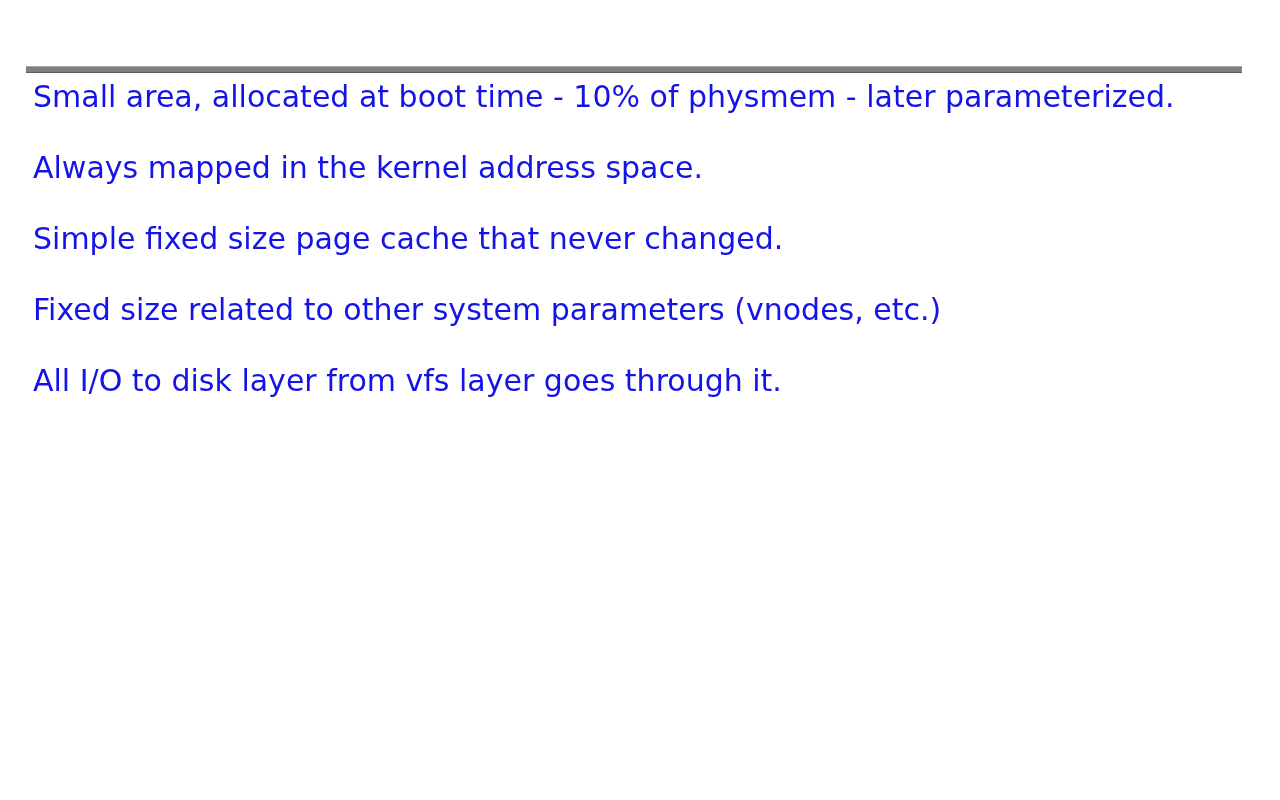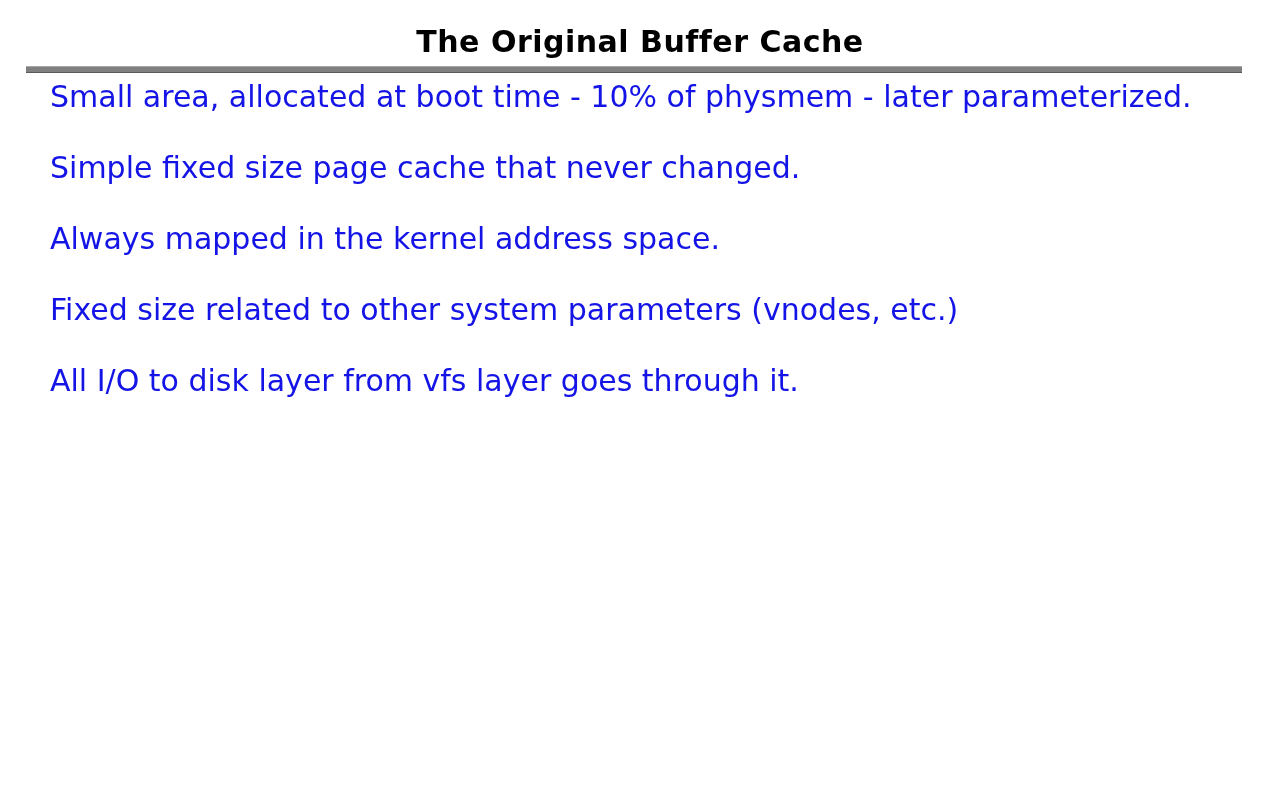--- a/index.html
+++ b/index.html
@@ -46,37 +46,36 @@
     position: absolute;
     top: 82px;
     left: 33px;
     width: 1200px;
   }
   .bullet-line {
     font-family: "DejaVu Sans", sans-serif;
     font-size: 30px;
     line-height: 1.0;
     color: #1414e6;
-    margin: 0 0 41px 17px;
+    margin: 0 0 41px 0;
     white-space: nowrap;
   }
   .bullet-line:last-child {
     margin-bottom: 0;
   }
 </style>
 </head>
 <body>
 
 <div class="slide">
 
-  <div class="slide-title">The Original Buffer Cache</div>
 
   <div class="title-rule"></div>
 
   <div class="body-block">
     <p class="bullet-line">Small area, allocated at boot time - 10% of physmem - later parameterized.</p>
+    <p class="bullet-line">Always mapped in the kernel address space.</p>
     <p class="bullet-line">Simple fixed size page cache that never changed.</p>
-    <p class="bullet-line">Always mapped in the kernel address space.</p>
     <p class="bullet-line">Fixed size related to other system parameters (vnodes, etc.)</p>
     <p class="bullet-line">All I/O to disk layer from vfs layer goes through it.</p>
   </div>
 
 </div>
 
 </body></html>

